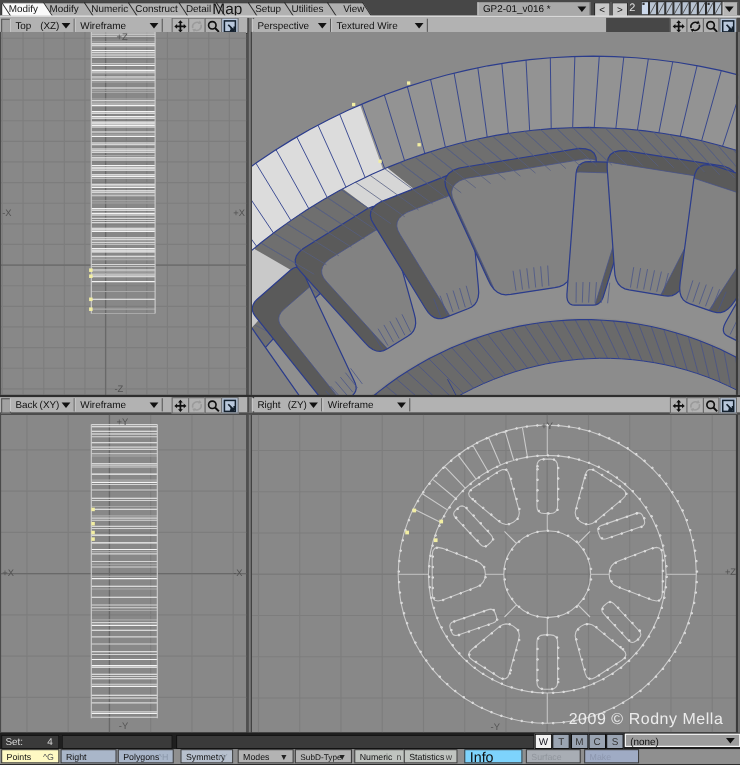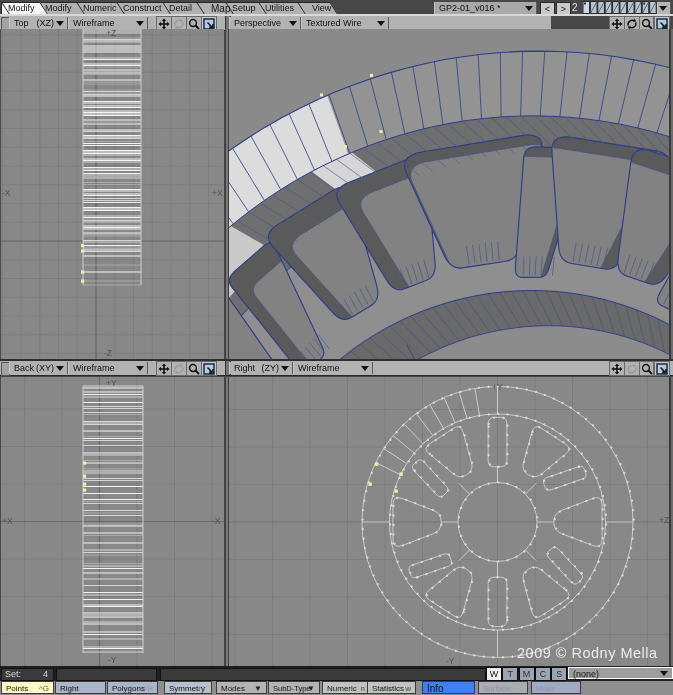--- a/index.html
+++ b/index.html
@@ -8,21 +8,21 @@
       <div style="position:absolute;left:8px;top:2px;height:12px;line-height:13px;font-size:9px;color:#141414;z-index:6">Modify</div>
       <div style="position:absolute;left:38px;top:2px;width:38px;height:12px;background:#b1b1b1;border:1px solid #262626;border-bottom:none;transform:skewX(33deg);transform-origin:0 0;z-index:3"></div>
       <div style="position:absolute;left:45px;top:2px;height:12px;line-height:13px;font-size:9px;color:#141414;z-index:4">Modify</div>
       <div style="position:absolute;left:76px;top:2px;width:40px;height:12px;background:#b1b1b1;border:1px solid #262626;border-bottom:none;transform:skewX(33deg);transform-origin:0 0;z-index:3"></div>
       <div style="position:absolute;left:83px;top:2px;height:12px;line-height:13px;font-size:9px;color:#141414;z-index:4">Numeric</div>
       <div style="position:absolute;left:116px;top:2px;width:46px;height:12px;background:#b1b1b1;border:1px solid #262626;border-bottom:none;transform:skewX(33deg);transform-origin:0 0;z-index:3"></div>
       <div style="position:absolute;left:123px;top:2px;height:12px;line-height:13px;font-size:9px;color:#141414;z-index:4">Construct</div>
       <div style="position:absolute;left:162px;top:2px;width:34px;height:12px;background:#b1b1b1;border:1px solid #262626;border-bottom:none;transform:skewX(33deg);transform-origin:0 0;z-index:3"></div>
       <div style="position:absolute;left:169px;top:2px;height:12px;line-height:13px;font-size:9px;color:#141414;z-index:4">Detail</div>
       <div style="position:absolute;left:196px;top:2px;width:29px;height:12px;background:#b1b1b1;border:1px solid #262626;border-bottom:none;transform:skewX(33deg);transform-origin:0 0;z-index:3"></div>
-      <div style="position:absolute;left:211px;top:2px;height:12px;line-height:13px;font-size:10px;color:#141414;z-index:4">Map</div>
+      <div style="position:absolute;left:193px;top:2px;height:12px;line-height:13px;font-size:14px;color:#141414;z-index:4">Map</div>
       <div style="position:absolute;left:225px;top:2px;width:33px;height:12px;background:#b1b1b1;border:1px solid #262626;border-bottom:none;transform:skewX(33deg);transform-origin:0 0;z-index:3"></div>
       <div style="position:absolute;left:232px;top:2px;height:12px;line-height:13px;font-size:9px;color:#141414;z-index:4">Setup</div>
       <div style="position:absolute;left:258px;top:2px;width:39px;height:12px;background:#b1b1b1;border:1px solid #262626;border-bottom:none;transform:skewX(33deg);transform-origin:0 0;z-index:3"></div>
       <div style="position:absolute;left:265px;top:2px;height:12px;line-height:13px;font-size:9px;color:#141414;z-index:4">Utilities</div>
       <div style="position:absolute;left:297px;top:2px;width:31px;height:12px;background:#b1b1b1;border:1px solid #262626;border-bottom:none;transform:skewX(33deg);transform-origin:0 0;z-index:3"></div>
       <div style="position:absolute;left:312px;top:2px;height:16px;line-height:13px;font-size:9px;color:#141414;z-index:4">View</div>
     </div>
     <div style="position:absolute;left:434px;top:2px;width:103px;height:12px;background:#a9a9a9;border-right:1px solid #5a5a5a;border-left:1px solid #c6c6c6;font-size:9px;color:#101010;line-height:12px;padding-left:4px;box-sizing:border-box">GP2-01_v016 *<span style="position:absolute;right:3px;top:4.0px;width:0;height:0;border-left:4px solid transparent;border-right:4px solid transparent;border-top:5px solid #111"></span></div>
     <div style="position:absolute;left:540px;top:2px;width:13px;height:12px;background:#c9c9c9;border:1px solid #2a2a2a;font-size:9px;text-align:center;line-height:12px;color:#111">&lt;</div>
     <div style="position:absolute;left:556px;top:2px;width:13px;height:12px;background:#c9c9c9;border:1px solid #2a2a2a;font-size:9px;text-align:center;line-height:12px;color:#111">&gt;</div>
@@ -333,21 +333,21 @@
     <div style="position:absolute;left:568px;top:667px;width:105px;height:12px;background:#9d9d9d;border:1px solid #ffffff;font-size:9px;color:#111;line-height:12px;padding-left:4px;box-sizing:border-box">(none)<span style="position:absolute;right:4px;top:3px;width:0;height:0;border-left:4px solid transparent;border-right:4px solid transparent;border-top:5px solid #111"></span></div>
     <div style="position:absolute;left:0;top:680.5px;width:673px;height:14.5px;background:#8f8f8f"></div>
     <div style="position:absolute;left:1px;top:681px;width:53px;height:13px;background:#fef9c3;border:1px solid #3c3c3c;font-size:8px;color:#101010;line-height:13px;box-sizing:border-box;padding-left:4px">Points<span style="position:absolute;right:4px;color:#555">^G</span></div>
     <div style="position:absolute;left:55px;top:681px;width:51px;height:13px;background:#a9b6c9;border:1px solid #3c3c3c;font-size:8px;color:#101010;line-height:13px;box-sizing:border-box;padding-left:4px">Right</div>
     <div style="position:absolute;left:107px;top:681px;width:51px;height:13px;background:#a9b6c9;border:1px solid #3c3c3c;font-size:8px;color:#101010;line-height:13px;box-sizing:border-box;padding-left:4px">Polygons<span style="position:absolute;right:4px;color:#8a97aa">^H</span></div>
     <div style="position:absolute;left:164px;top:681px;width:48px;height:13px;background:#b7c0cd;border:1px solid #3c3c3c;font-size:8px;color:#101010;line-height:13px;box-sizing:border-box;padding-left:4px">Symmetry<span style="position:absolute;right:4px;color:#98a2b0">+Y</span></div>
     <div style="position:absolute;left:216px;top:681px;width:51px;height:13px;background:#b3b3b3;border:1px solid #3c3c3c;font-size:8px;color:#101010;line-height:13px;box-sizing:border-box;padding-left:4px">Modes<span style="position:absolute;right:4px;color:#222">▼</span></div>
     <div style="position:absolute;left:268px;top:681px;width:52px;height:13px;background:#b3b3b3;border:1px solid #3c3c3c;font-size:8px;color:#101010;line-height:13px;box-sizing:border-box;padding-left:4px"><span style="font-size:7.5px">SubD-Type</span><span style="position:absolute;right:4px;color:#222">▼</span></div>
     <div style="position:absolute;left:322px;top:681px;width:48px;height:13px;background:#c0c4c0;border:1px solid #3c3c3c;font-size:8px;color:#101010;line-height:13px;box-sizing:border-box;padding-left:4px">Numeric<span style="position:absolute;right:4px;color:#444">n</span></div>
     <div style="position:absolute;left:367px;top:681px;width:49px;height:13px;background:#c0c4c0;border:1px solid #3c3c3c;font-size:8px;color:#101010;line-height:13px;box-sizing:border-box;padding-left:4px">Statistics<span style="position:absolute;right:4px;color:#444">w</span></div>
-    <div style="position:absolute;left:422px;top:681px;width:53px;height:13px;background:#3b82f6;border:1px solid #3c3c3c;font-size:10px;color:#101010;line-height:13px;box-sizing:border-box;padding-left:4px">Info</div>
+    <div style="position:absolute;left:422px;top:681px;width:53px;height:13px;background:#7dd3fc;border:1px solid #3c3c3c;font-size:13px;color:#101010;line-height:13px;box-sizing:border-box;padding-left:4px">Info</div>
     <div style="position:absolute;left:478px;top:681px;width:50px;height:13px;background:#a8adb4;border:1px solid #3c3c3c;font-size:8px;color:#90959c;line-height:13px;box-sizing:border-box;padding-left:4px">Surface</div>
     <div style="position:absolute;left:531px;top:681px;width:50px;height:13px;background:#9fabc4;border:1px solid #3c3c3c;font-size:8px;color:#8d97ae;line-height:13px;box-sizing:border-box;padding-left:4px">Make</div>
     <div style="position:absolute;left:668.5px;top:29px;width:2.5px;height:329.5px;background:#3a3a3a"></div>
     <div style="position:absolute;left:671px;top:29px;width:2px;height:329.5px;background:#6e6e6e"></div>
     <div style="position:absolute;left:668.5px;top:377px;width:2.5px;height:289px;background:#3a3a3a"></div>
     <div style="position:absolute;left:671px;top:377px;width:2px;height:289px;background:#6e6e6e"></div>
     <div style="position:absolute;left:0;top:29px;width:1px;height:329.5px;background:#4a4a4a"></div>
     <div style="position:absolute;left:0;top:377px;width:1px;height:289px;background:#4a4a4a"></div>
   </div>
 </body></html>

